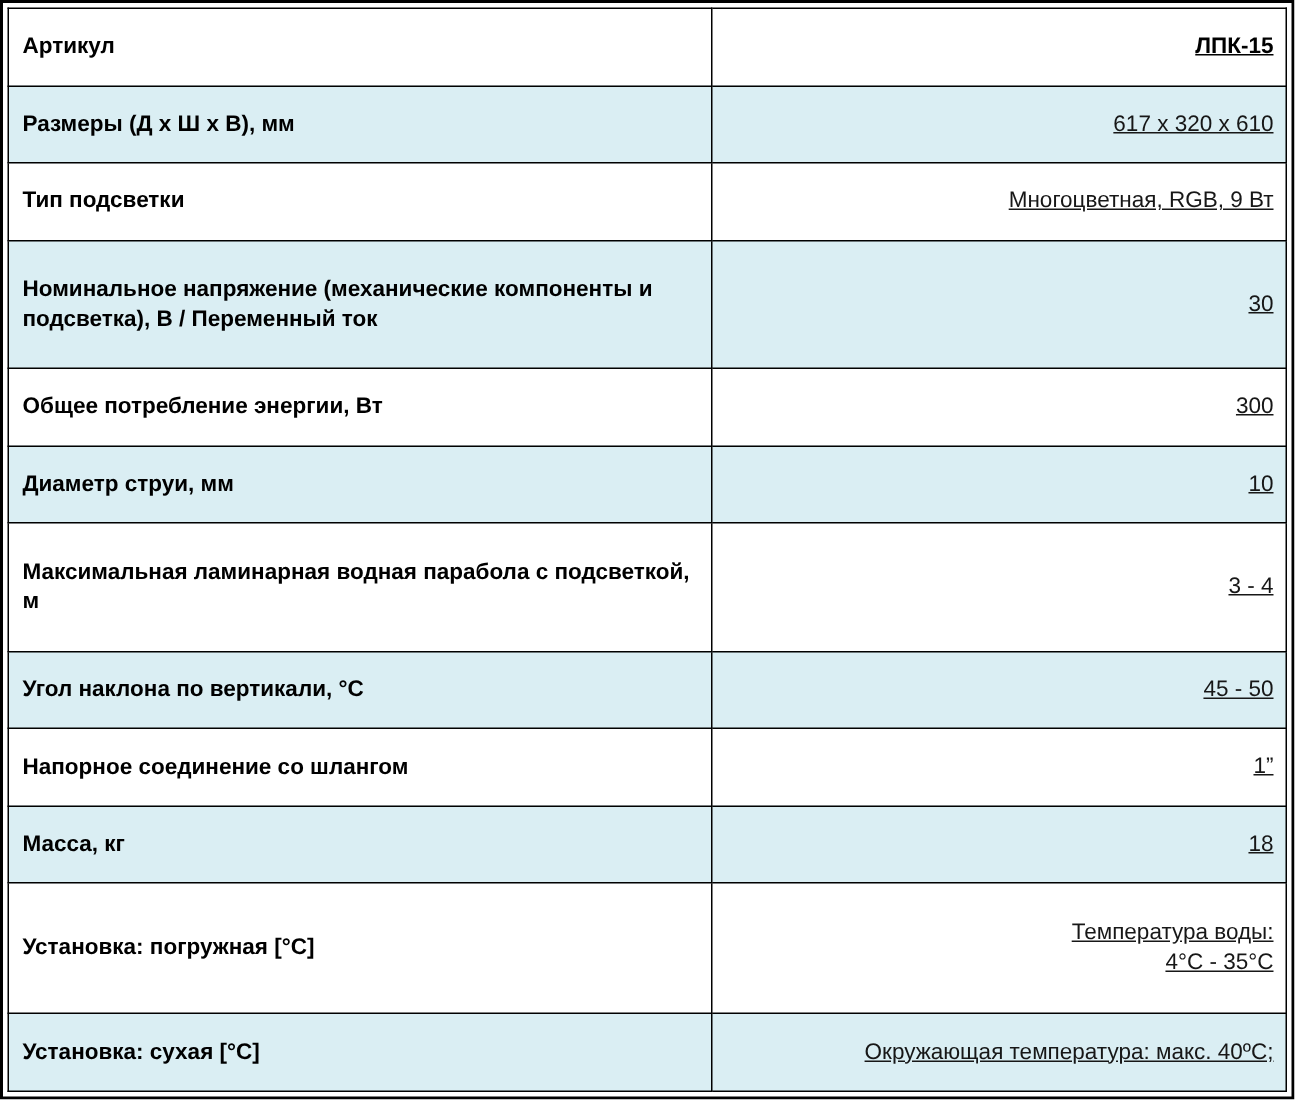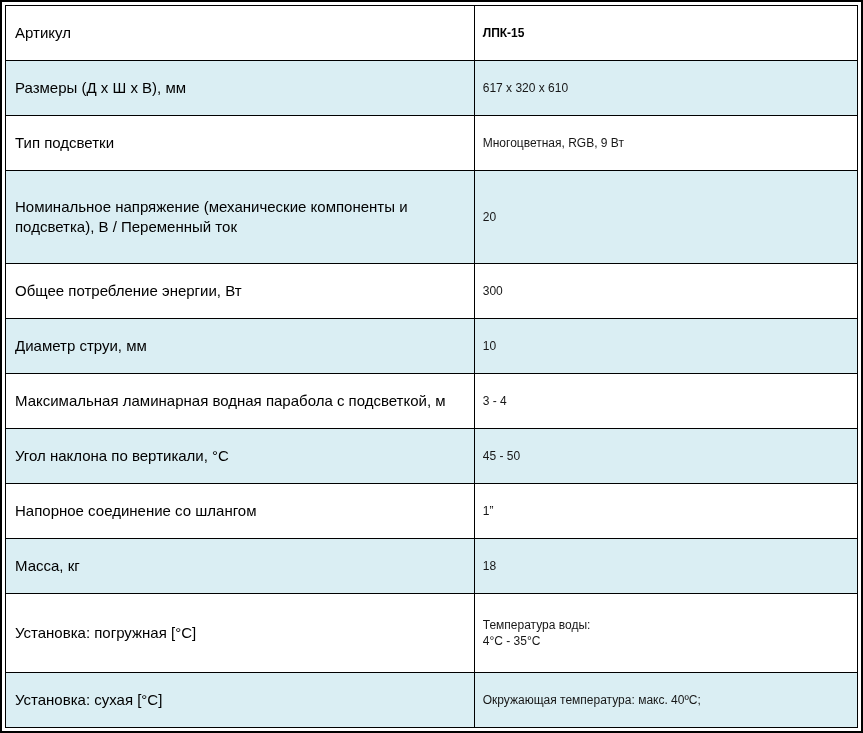--- a/index.html
+++ b/index.html
@@ -31,33 +31,34 @@
     border: 1px solid var(--border);
     vertical-align: middle;
     background: var(--bg);
   }
   table.spec-table tr:nth-child(even) td {
     background: var(--stripe);
   }
   td.label-cell {
     width: 52.2%;
     font-size: 15px;
-    font-weight: normal;
+    font-weight: bold;
     color: #000000;
     padding: 4px 14px 4px 9px;
     line-height: 1.32;
   }
   td.value-cell {
-    font-size: 12px;
+    font-size: 15px;
     font-weight: normal;
     color: #171717;
-    text-align: left;
+    text-align: right;
     padding: 4px 8px;
     line-height: 1.35;
     white-space: pre-line;
+    text-decoration: underline;
   }
   td.value-cell.bold {
     font-weight: bold;
     color: #000000;
   }
 </style>
 </head>
 <body>
 
 <div class="spec-wrapper">
@@ -70,21 +71,21 @@
       <tr>
         <td class="label-cell">Размеры (Д х Ш х В), мм</td>
         <td class="value-cell">617 x 320 x 610</td>
       </tr>
       <tr>
         <td class="label-cell">Тип подсветки</td>
         <td class="value-cell">Многоцветная, RGB, 9 Вт</td>
       </tr>
       <tr>
         <td class="label-cell">Номинальное напряжение (механические компоненты и подсветка), В / Переменный ток</td>
-        <td class="value-cell">20</td>
+        <td class="value-cell">30</td>
       </tr>
       <tr>
         <td class="label-cell">Общее потребление энергии, Вт</td>
         <td class="value-cell">300</td>
       </tr>
       <tr>
         <td class="label-cell">Диаметр струи, мм</td>
         <td class="value-cell">10</td>
       </tr>
       <tr>

